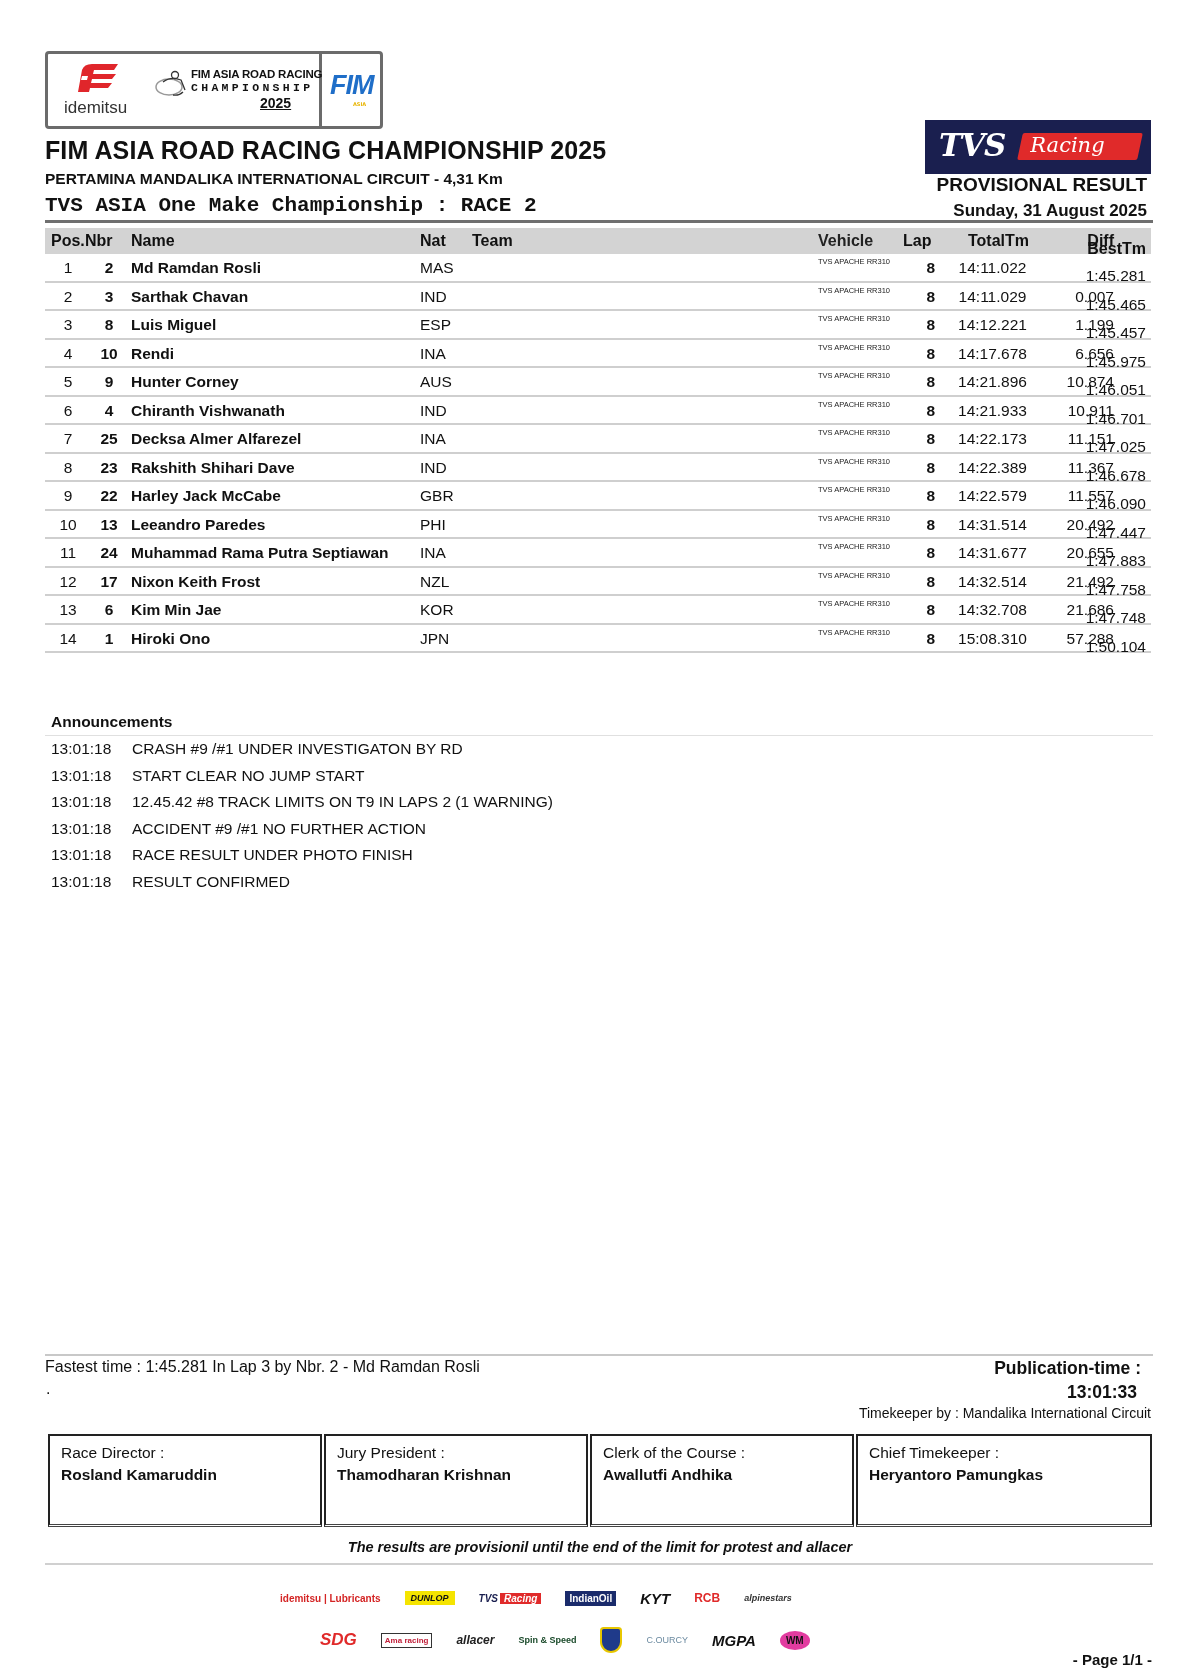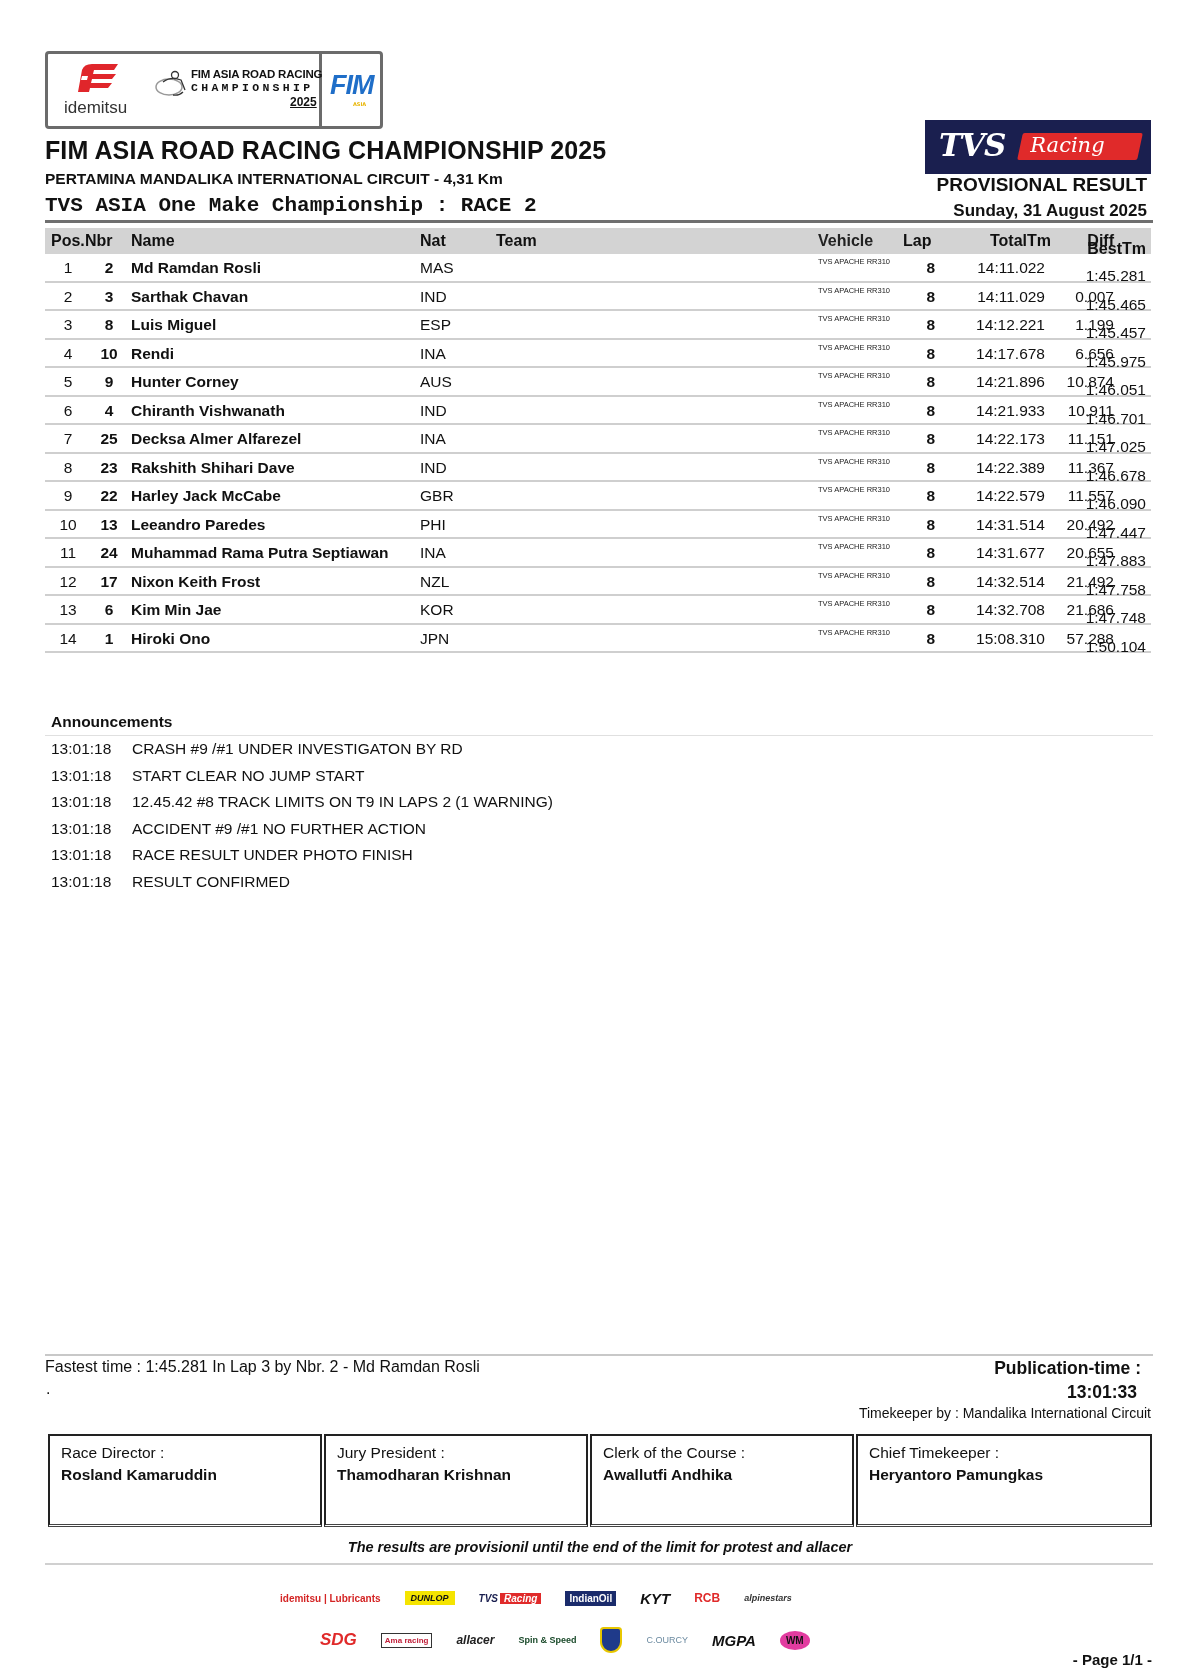--- a/index.html
+++ b/index.html
@@ -10,21 +10,21 @@
   
   .logo-box { left: 45px; top: 51px; width: 338px; height: 78px; border: 3px solid #6b6b6b; border-radius: 4px; display: flex; }
   .logo-left { width: 274px; height: 100%; border-right: 3px solid #6b6b6b; position: relative; }
   .logo-right { flex: 1; position: relative; }
   .idemitsu-mark { position: absolute; left: 24px; top: 8px; width: 48px; height: 34px; }
   .idemitsu-text { position: absolute; left: 16px; top: 44px; font-size: 17px; color: #333; font-family: "Liberation Sans", sans-serif; }
   .champ-logo { position: absolute; left: 105px; top: 14px; width: 160px; }
   .champ-rider { position: absolute; left: 0; top: 2px; width: 38px; height: 28px; }
   .champ-l1 { position: absolute; left: 38px; top: 0; font-size: 11.5px; font-weight: bold; font-family: "Liberation Sans", sans-serif; letter-spacing: -0.2px; white-space: nowrap; }
   .champ-l2 { position: absolute; left: 38px; top: 13px; font-size: 11.5px; font-weight: bold; letter-spacing: 3.3px; font-family: "Liberation Mono", monospace; white-space: nowrap; }
-  .champ-l3 { position: absolute; left: 137px; top: 27px; font-size: 12px; font-weight: bold; font-family: "Liberation Sans", sans-serif; text-decoration: underline; }
+  .champ-l3 { position: absolute; left: 107px; top: 27px; font-size: 14px; font-weight: bold; font-family: "Liberation Sans", sans-serif; text-decoration: underline; }
   .fim-logo { position: absolute; left: 8px; top: 16px; font-size: 27px; font-weight: bold; font-style: italic; color: #1f6ec8; font-family: "Liberation Sans", sans-serif; letter-spacing: -1px; }
   .fim-sub { position: absolute; left: 31px; top: 47px; font-size: 5px; color: #e8b400; font-weight: bold; }
 
   .title-main { left: 45px; top: 136px; font-size: 25px; font-weight: bold; font-family: "Liberation Sans", sans-serif; letter-spacing: 0.1px; }
   .title-circuit { left: 45px; top: 170px; font-size: 15.5px; font-weight: bold; font-family: "Liberation Sans", sans-serif; }
   .title-race { left: 45px; top: 194px; font-size: 21px; font-weight: bold; font-family: Liberation Mono, monospace; }
 
   .tvs-logo { left: 925px; top: 120px; width: 226px; height: 54px; background: #1a1f4f; }
   .tvs-text { position: absolute; left: 14px; top: 7px; font-size: 31px; font-weight: 900; font-style: italic; color: #ffffff; font-family: "DejaVu Serif", serif; letter-spacing: -1px; }
   .tvs-racing { position: absolute; left: 95px; top: 13px; width: 120px; height: 27px; background: #e02a2a; transform: skewX(-12deg); border-radius: 2px; }
@@ -39,26 +39,26 @@
   .row { position: relative; height: 28.5px; border-bottom: 2px solid #cfcfcf; font-family: "Liberation Sans", sans-serif; font-size: 15.5px; }
   .row.header { background: #d3d3d3; border-bottom: none; font-weight: bold; font-size: 16px; height: 26px; }
   .cell { position: absolute; top: 5px; white-space: nowrap; }
   .row.header .cell { top: 4px; }
   .c-pos { left: 6px; width: 34px; text-align: center; }
   .row.header .c-pos { left: 6px; text-align: left; width: auto; }
   .c-nbr { left: 44px; width: 40px; text-align: center; font-weight: bold; }
   .row.header .c-nbr { left: 40px; text-align: left; }
   .c-name { left: 86px; font-weight: bold; }
   .c-nat { left: 375px; }
-  .c-team { left: 427px; margin-left: 24px; }
+  .c-team { left: 427px; }
   .c-vehicle { left: 773px; font-size: 7.5px; top: 3px; color: #222; }
   .row.header .c-vehicle { font-size: 16px; top: 4px; }
   .c-lap { left: 858px; width: 32px; text-align: right; font-weight: bold; }
   .row.header .c-lap { text-align: left; left: 858px; }
-  .c-total { left: 895px; width: 105px; text-align: right; }
+  .c-total { left: 895px; width: 105px; text-align: center; }
   .row.header .c-total { left: 901px; }
   .c-diff { left: 960px; width: 109px; text-align: right; }
   .c-best { left: 1000px; width: 101px; text-align: right; margin-top: 8px; }
 
   
   .ann-title { left: 51px; top: 713px; font-size: 15.5px; font-weight: bold; font-family: "Liberation Sans", sans-serif; }
   .ann-rule { left: 45px; top: 735px; width: 1108px; height: 1px; background: #e0e0e0; }
   .ann-list { left: 51px; top: 740px; font-family: "Liberation Sans", sans-serif; font-size: 15.5px; }
   .ann-item { height: 26.5px; position: relative; width: 700px; }
   .ann-time { position: absolute; left: 0; top: 0; }

